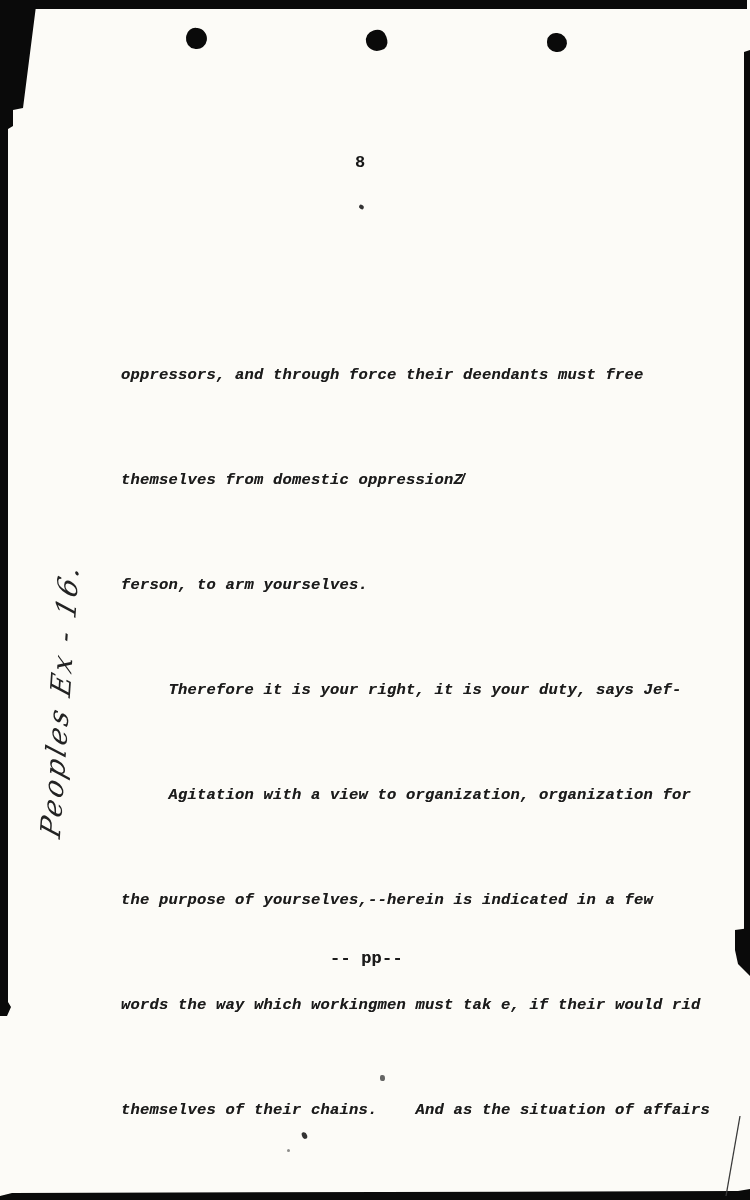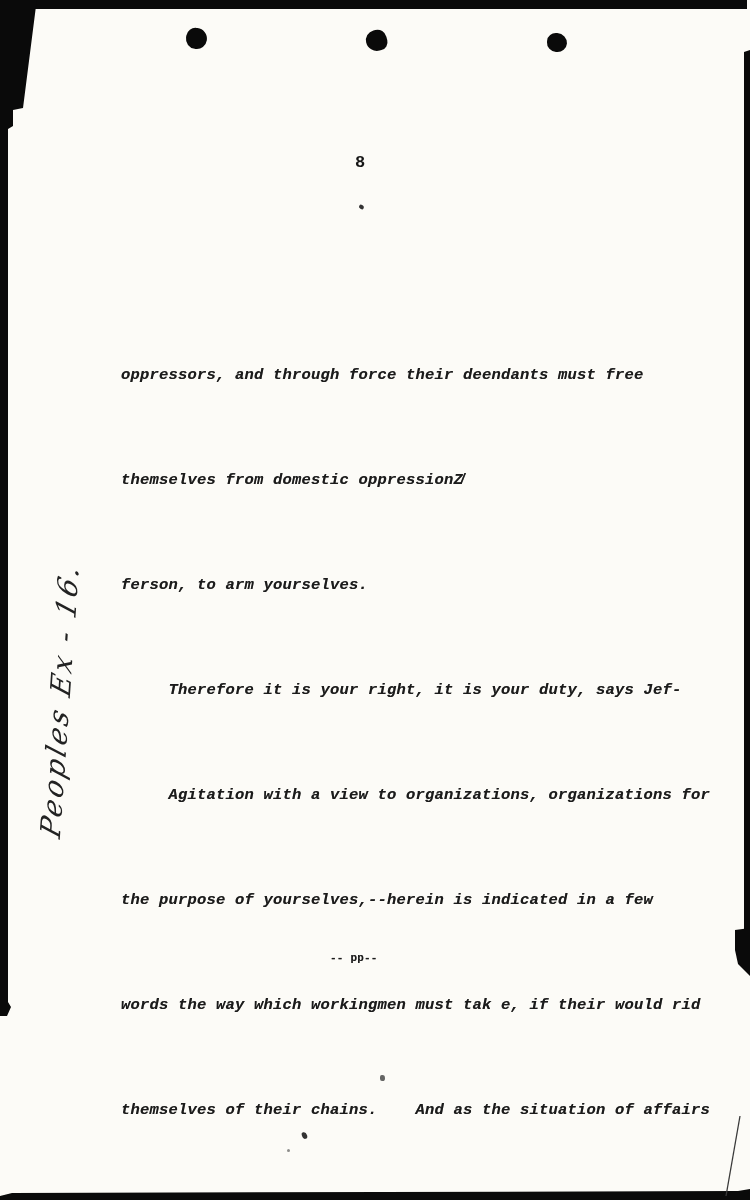--- a/index.html
+++ b/index.html
@@ -28,21 +28,21 @@
   
   .body-text{
     position:absolute;left:121px;top:288px;width:600px;
     font-size:15.5px;line-height:35px;font-weight:700;
     color:#1b1b1b;white-space:pre;letter-spacing:0.2px;
     text-shadow:0 0 0.5px rgba(20,20,20,0.55);
   }
   .body-text .line{height:35px;font-style:italic;}
   .end-mark{
     position:absolute;left:330px;top:941px;
-    font-size:11px;line-height:35px;font-weight:700;color:#1b1b1b;
+    font-size:17px;line-height:35px;font-weight:700;color:#1b1b1b;
     white-space:pre;letter-spacing:0.2px;
     text-shadow:0 0 0.5px rgba(20,20,20,0.55);
   }
   
   .exhibit-note{
     position:absolute;left:60px;top:700px;
     transform:translate(-50%,-50%) rotate(-86deg) skewX(-14deg);
     transform-origin:center;
     font-family:"DejaVu Serif","Liberation Serif",serif;
     font-style:italic;font-size:28px;letter-spacing:3px;
@@ -81,21 +81,21 @@
 
   <div class="page-number">8</div>
 
   <div class="exhibit-note">Peoples Ex - 16.</div>
 
   <div class="body-text">
     <div class="line">oppressors, and through force their deendants must free</div>
     <div class="line">themselves from domestic oppressionZ̸</div>
     <div class="line">ferson, to arm yourselves.</div>
     <div class="line">     Therefore it is your right, it is your duty, says Jef-</div>
-    <div class="line">     Agitation with a view to organizations, organizations for</div>
+    <div class="line">     Agitation with a view to organization, organization for</div>
     <div class="line">the purpose of yourselves,--herein is indicated in a few</div>
     <div class="line">words the way which workingmen must tak e, if their would rid</div>
     <div class="line">themselves of their chains.    And as the situation of affairs</div>
     <div class="line">in all lands of the so-called "civilized"world¥ is the same;</div>
     
     
     
     
     
     

